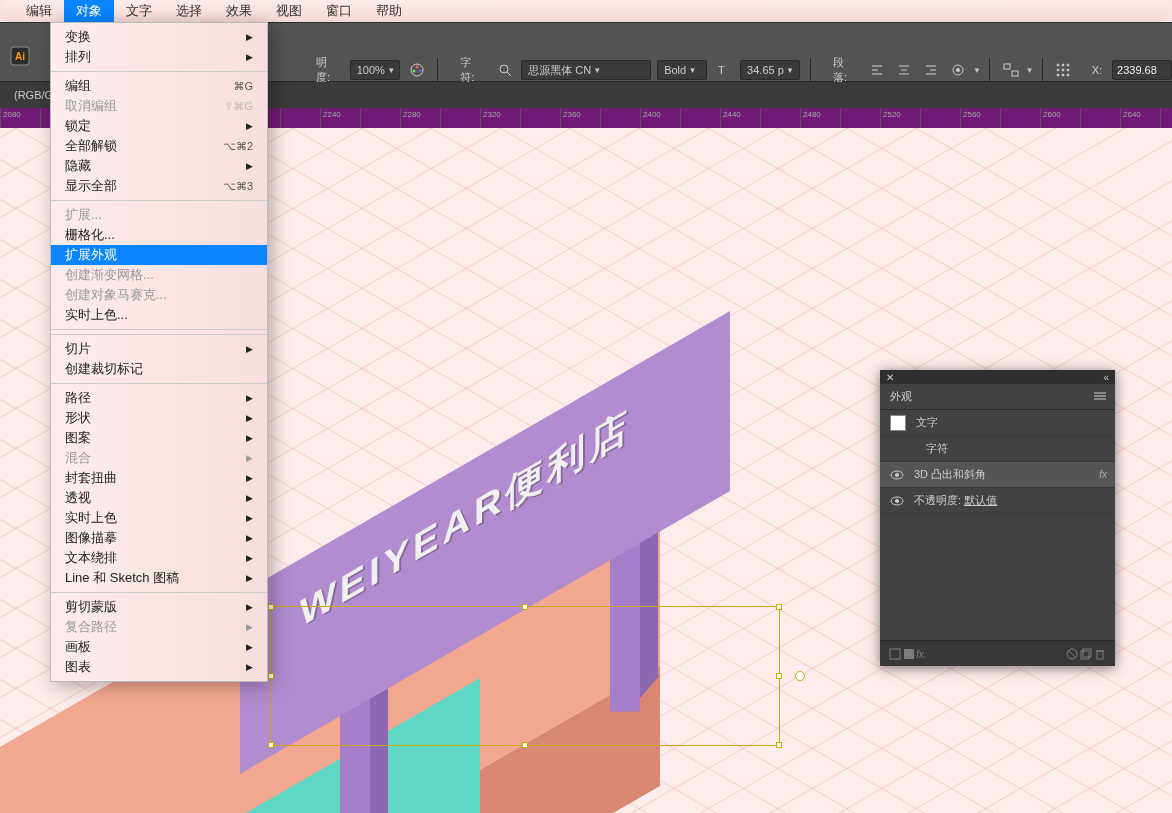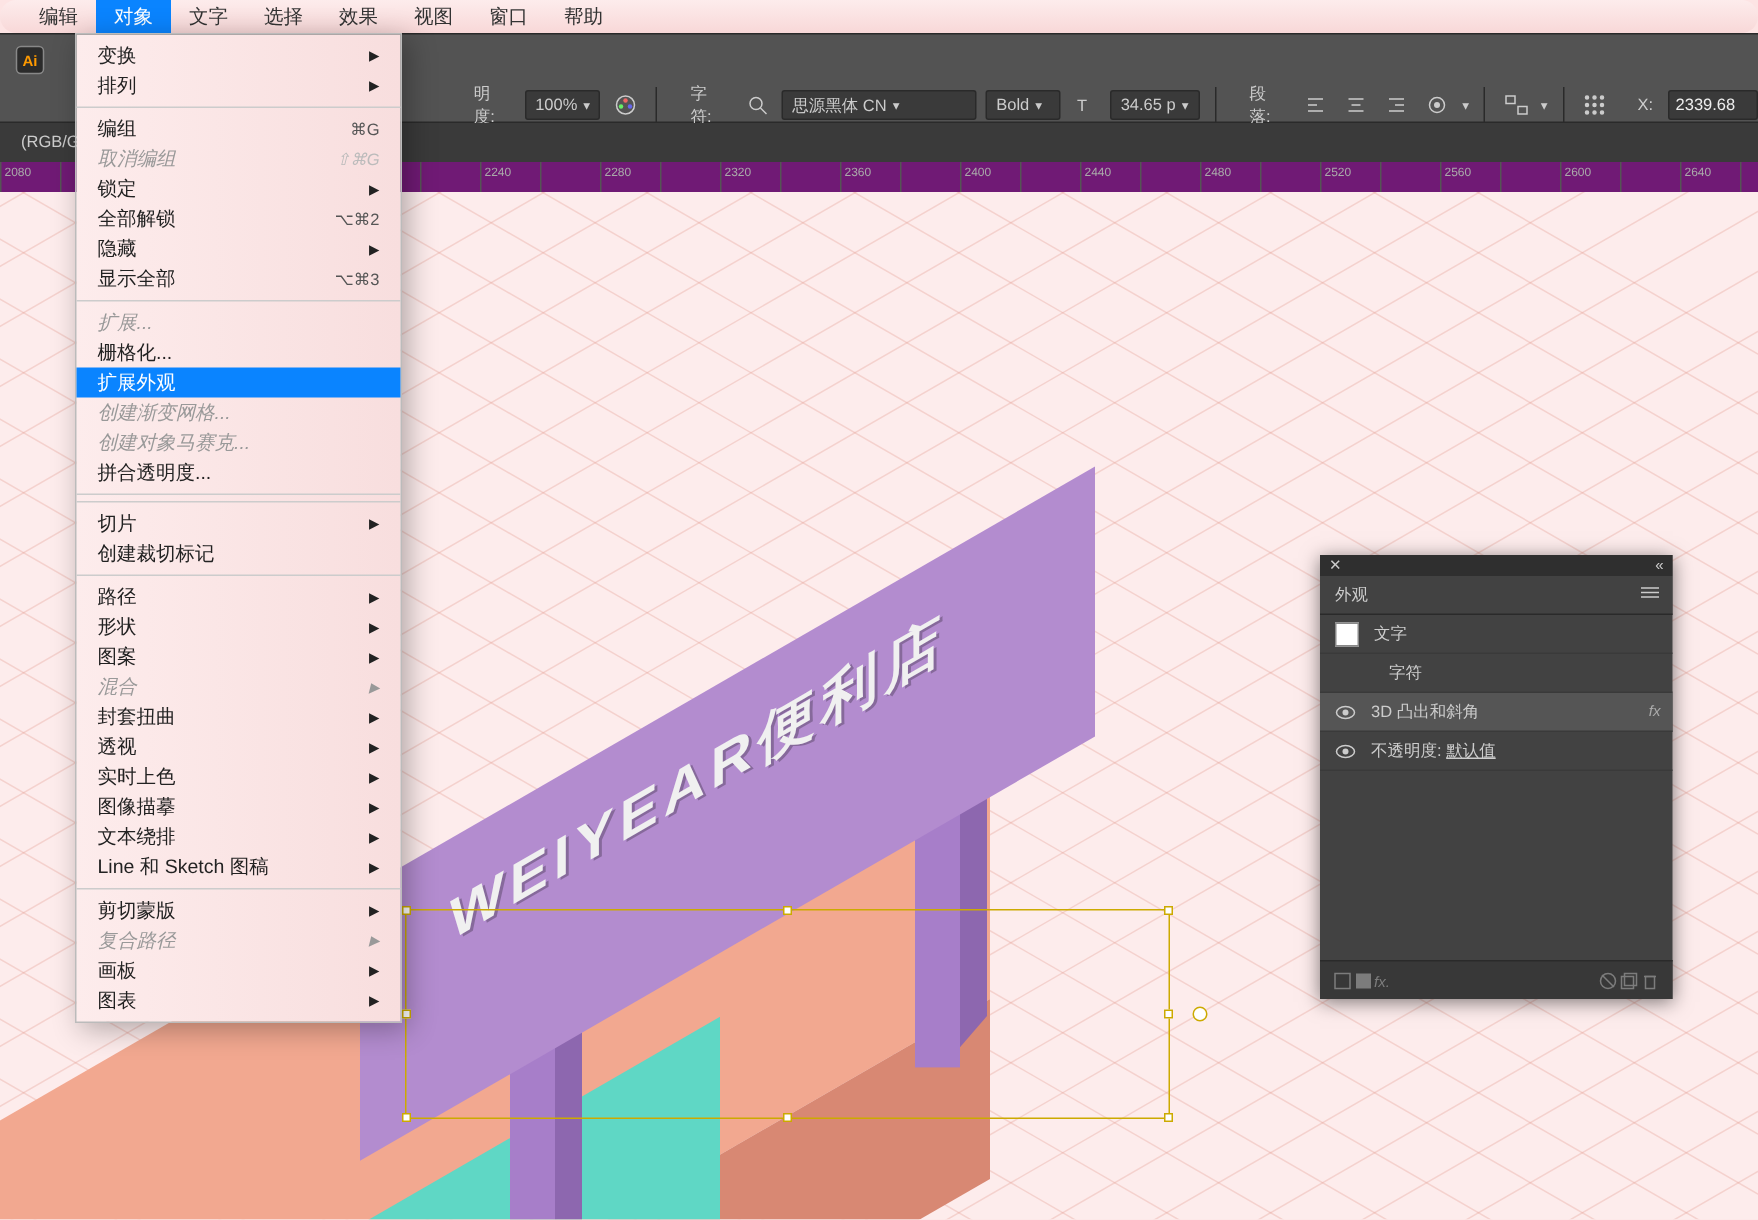--- a/index.html
+++ b/index.html
@@ -3,21 +3,21 @@
 <meta charset="utf-8">
 <style>
 * { margin: 0; padding: 0; box-sizing: border-box; font-family: "PingFang SC", "Microsoft YaHei", sans-serif; }
 body { background: #fde4e4; width: 1172px; height: 813px; overflow: hidden; position: relative; }
 
 .menubar { height: 22px; background: linear-gradient(#fdecec,#f8d8d8); display: flex; align-items: center; font-size: 13px; color: #333; padding-left: 14px; border-radius: 11px; }
 .menubar-item { padding: 0 12px; height: 100%; display: flex; align-items: center; }
 .menubar-item.active { background: #0a84ff; color: #fff; }
 
 .toolbar { height: 60px; background: #535353; border-top: 1px solid #2a2a2a; border-bottom: 1px solid #2a2a2a; position: relative; color: #ddd; font-size: 11px; }
-.toolbar-toprow { position: absolute; left: 0; top: 0; height: 34px; width: 100%; display: flex; align-items: center; gap: 16px; padding-left: 8px; }
+.toolbar-toprow { position: absolute; left: 0; top: 16px; height: 34px; width: 100%; display: flex; align-items: center; gap: 16px; padding-left: 8px; }
 .toolbar-icon { width: 24px; height: 24px; display: inline-flex; align-items: center; justify-content: center; }
 .options-row { position: absolute; left: 0; top: 34px; height: 26px; width: 100%; display: flex; align-items: center; gap: 6px; padding-left: 56px; font-size: 11px; color: #ccc;}
 .opt-label { margin-left: 12px; margin-right: 4px;}
 .opt-field { background: #3a3a3a; border: 1px solid #2a2a2a; color: #eee; height: 20px; padding: 0 4px; display: inline-flex; align-items: center; border-radius: 2px;}
 .opt-field.wide { min-width: 60px; }
 .opt-dropdown { display: inline-flex; align-items: center; background: #3a3a3a; border: 1px solid #2a2a2a; height: 20px; padding: 0 6px; border-radius: 2px;}
 .opt-dropdown .chev { margin-left: 4px; font-size: 9px; }
 .icon-btn { width: 22px; height: 20px; display: inline-flex; align-items: center; justify-content: center; color: #ccc;}
 .divider-v { width: 1px; height: 24px; background: #2a2a2a; margin: 0 4px;}
 
@@ -47,21 +47,21 @@
 .plat-side { position: absolute; left:0; top:300px; width: 700px; height: 120px; background: #d88873; transform: skewY(-30deg);}
 .plat-teal { position: absolute; left:-40px; top: 700px; width: 520px; height: 140px; background: #5fd7c5; transform: skewY(-30deg);}
 
 .selection { position: absolute; left: 270px; top: 478px; width: 510px; height: 140px; border: 1px solid #ccaa00;}
 .sel-handle { position: absolute; width: 6px; height: 6px; background: #fff; border: 1px solid #ccaa00; }
 .sel-anchor { position: absolute; width: 10px; height: 10px; border: 1px solid #ccaa00; border-radius: 50%; background: #fff; }
 
 
 .dropdown { position: absolute; left: 50px; top: 22px; width: 218px; background: linear-gradient(90deg,#fdecec 0%,#f8dede 100%); border: 1px solid #bbb; box-shadow: 4px 4px 18px rgba(0,0,0,0.3); font-size: 13px; color: #222; padding: 4px 0;}
 .dd-item { height: 20px; display: flex; align-items: center; padding: 0 14px; justify-content: space-between; white-space: nowrap;}
-.dd-item.disabled { color: #999; font-style: italic; }
+.dd-item.disabled { color: #999; }
 .dd-item.highlight { background: #0a84ff; color: #fff; }
 .dd-sep { height: 1px; background: #ccc; margin: 4px 0;}
 .dd-arrow { font-size: 9px; }
 .dd-shortcut { font-size: 11px; color: #555; }
 .dd-item.disabled .dd-shortcut { color: #bbb;}
 
 
 .panel { position: absolute; left: 880px; top: 370px; width: 235px; height: 296px; background: #424242; box-shadow: 0 2px 12px rgba(0,0,0,0.5); color: #ccc; font-size: 11px;}
 .panel-head { height: 14px; background: #2f2f2f; display: flex; justify-content: space-between; align-items: center; padding: 0 6px; font-size: 10px;}
 .panel-tab { height: 26px; background: #424242; display: flex; align-items: center; padding-left: 10px; border-bottom: 1px solid #2a2a2a; justify-content: space-between; padding-right: 8px;}
@@ -400,21 +400,21 @@
     <div class="dd-item highlight">
       <span>扩展外观</span>
     </div>
     <div class="dd-item disabled">
       <span>创建渐变网格...</span>
     </div>
     <div class="dd-item disabled">
       <span>创建对象马赛克...</span>
     </div>
     <div class="dd-item">
-      <span>拼合透明度...</span>
+      <span>实时上色...</span>
     </div>
     <div class="dd-sep"></div>
     <div class="dd-sep"></div>
     <div class="dd-item">
       <span>切片</span>
       <span class="dd-arrow">▶</span>
     </div>
     <div class="dd-item">
       <span>创建裁切标记</span>
     </div>

